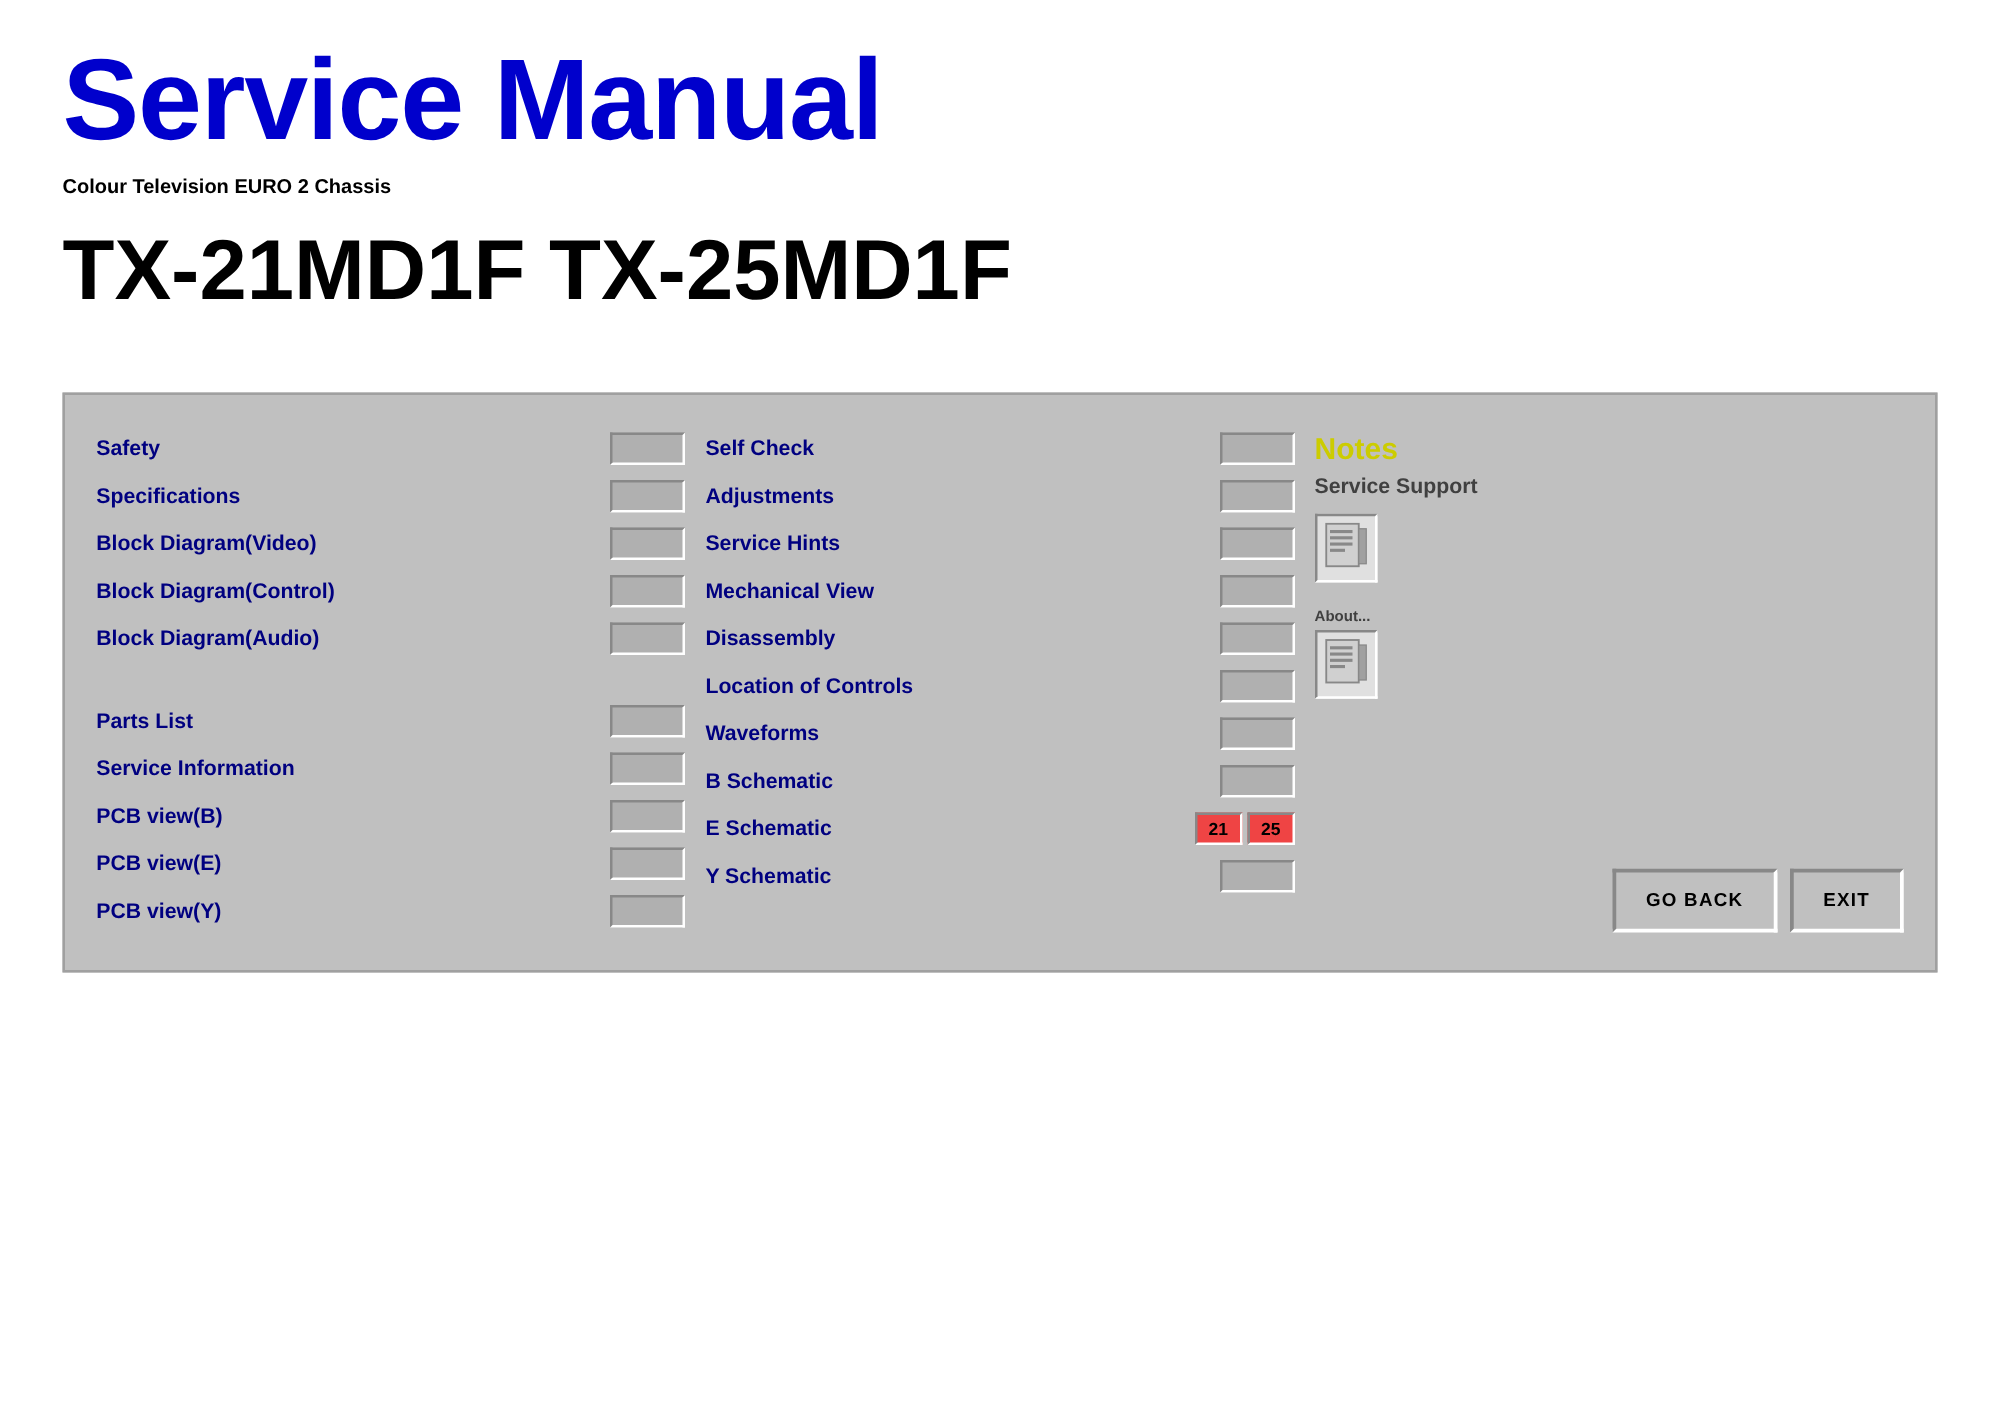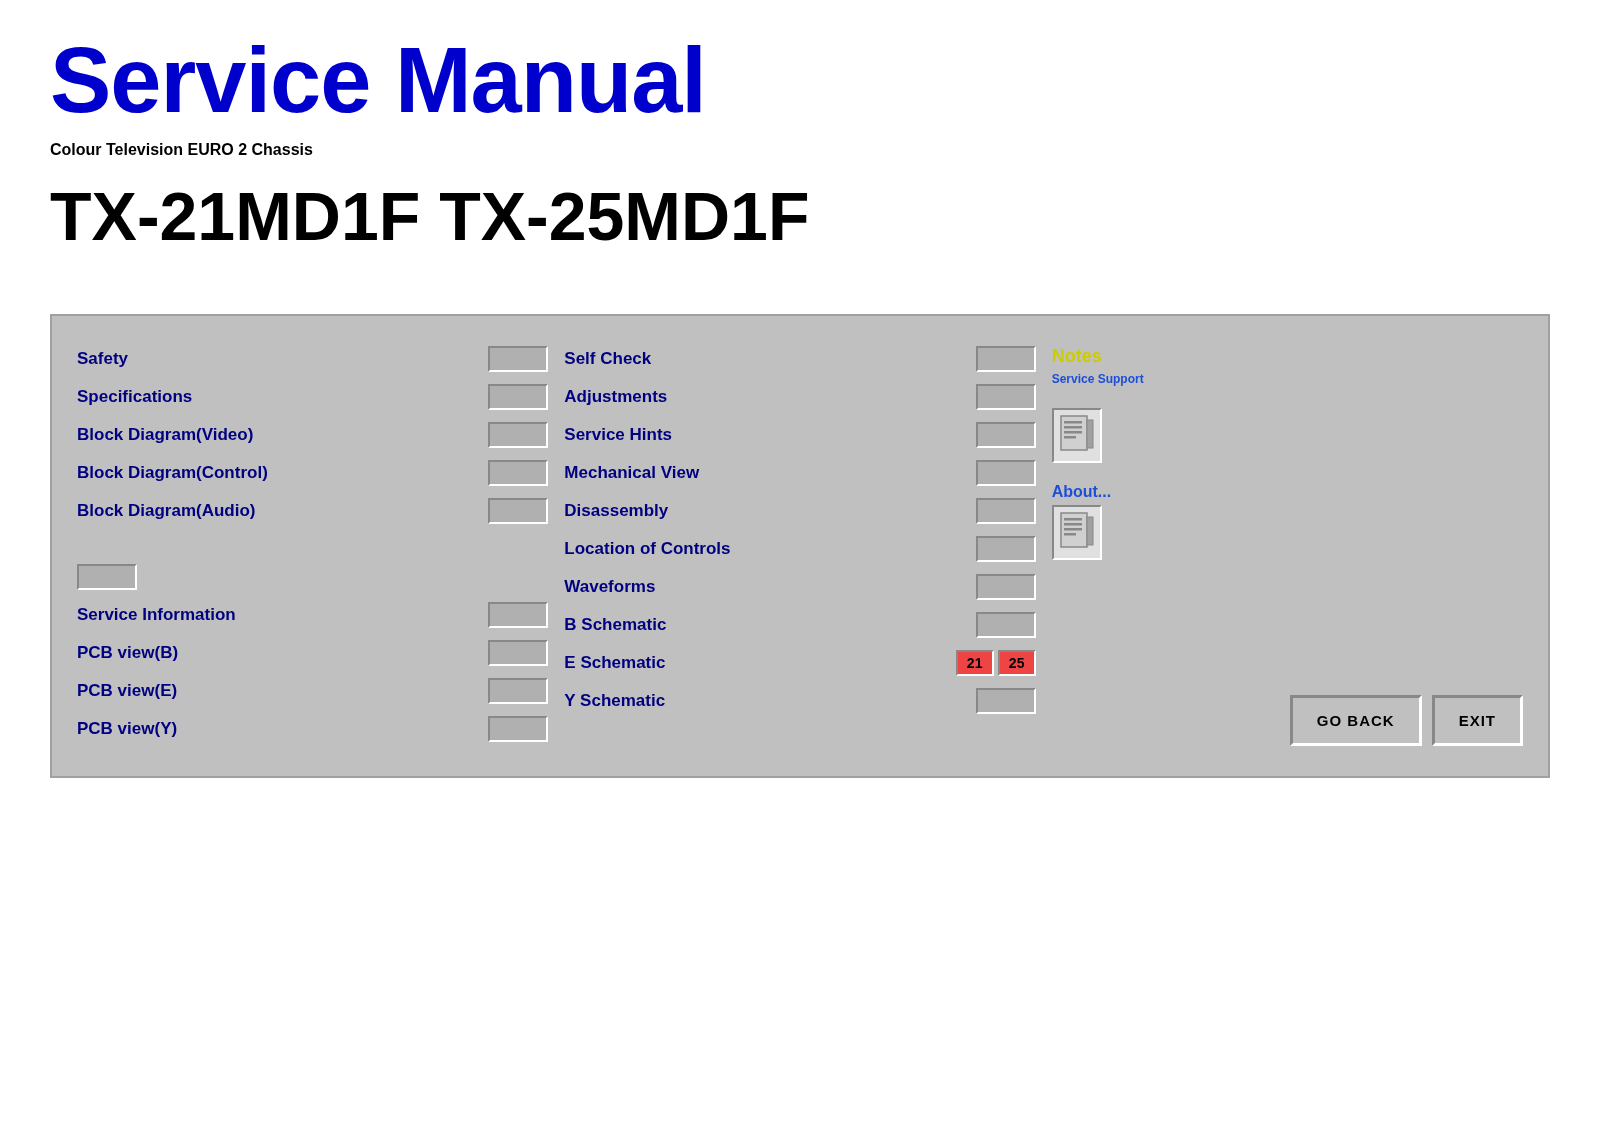--- a/index.html
+++ b/index.html
@@ -117,37 +117,37 @@
       display: flex;
       align-items: center;
       justify-content: center;
     }
 
     .spacer {
       height: 20px;
     }
 
     .notes-label {
-      font-size: 18px;
+      font-size: 24px;
       font-weight: bold;
       color: #cccc00;
       margin-bottom: 5px;
     }
 
     .service-support-label {
+      font-size: 17px;
+      font-weight: bold;
+      color: #404040;
+      margin-bottom: 12px;
+    }
+
+    .about-label {
       font-size: 12px;
       font-weight: bold;
-      color: #1d4ed8;
-      margin-bottom: 22px;
-    }
-
-    .about-label {
-      font-size: 16px;
-      font-weight: bold;
-      color: #1d4ed8;
+      color: #404040;
       margin-bottom: 4px;
       margin-top: 15px;
     }
 
     .doc-icon {
       width: 50px;
       height: 55px;
       background: #e0e0e0;
       border: 2px solid #888;
       border-right-color: #fff;
@@ -218,20 +218,21 @@
     <div class="menu-row">
       <span class="menu-label">Block Diagram(Control)</span>
       <div class="menu-btn"></div>
     </div>
     <div class="menu-row">
       <span class="menu-label">Block Diagram(Audio)</span>
       <div class="menu-btn"></div>
     </div>
     <div class="spacer"></div>
     <div class="menu-row">
+      <span class="menu-label">Parts List</span>
       <div class="menu-btn"></div>
     </div>
     <div class="menu-row">
       <span class="menu-label">Service Information</span>
       <div class="menu-btn"></div>
     </div>
     <div class="menu-row">
       <span class="menu-label">PCB view(B)</span>
       <div class="menu-btn"></div>
     </div>

